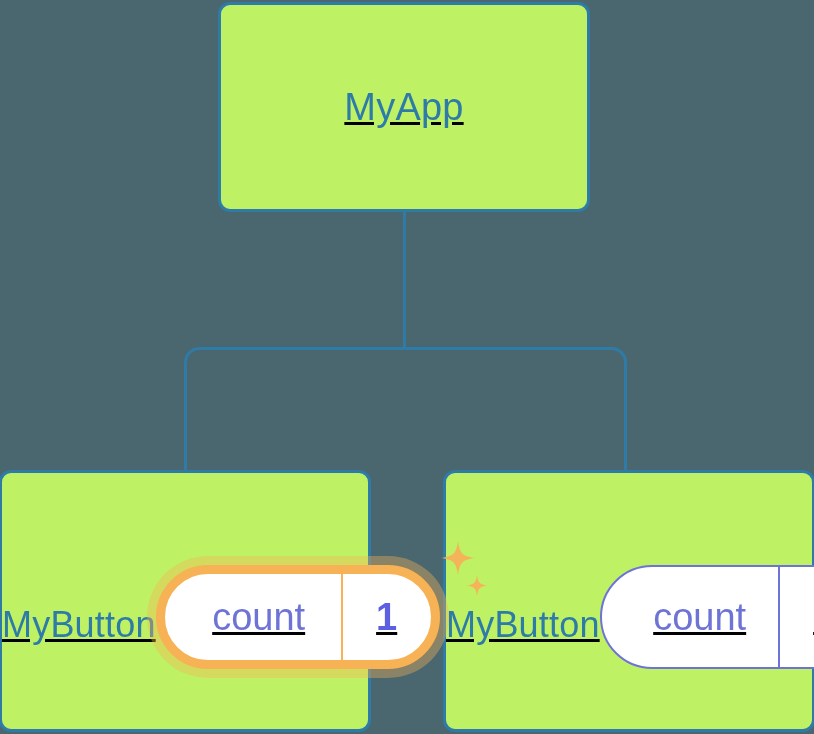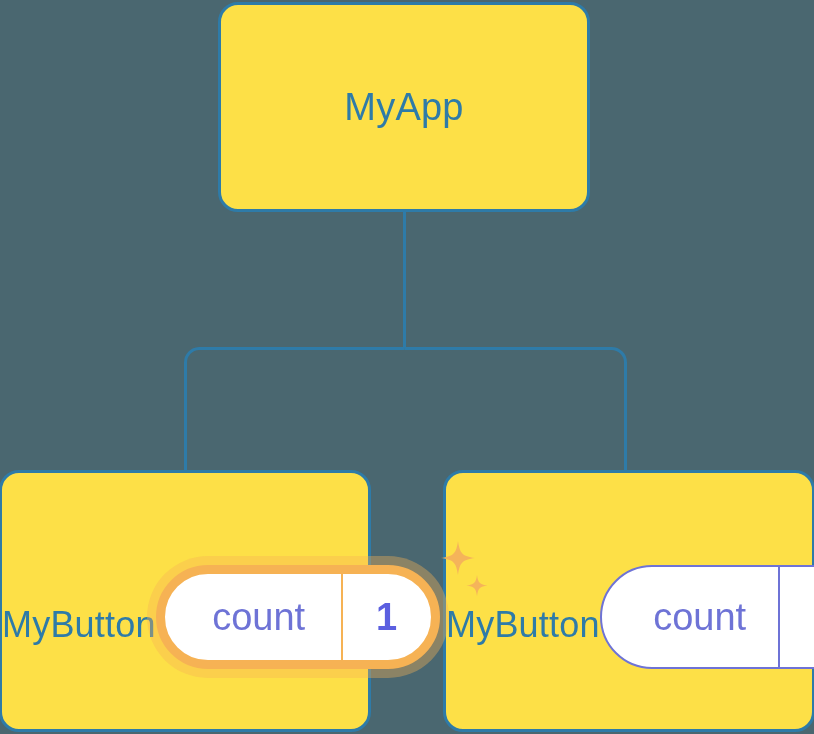--- a/index.html
+++ b/index.html
@@ -29,24 +29,25 @@
     left: 0;
     top: 0;
     width: 814px;
     height: 734px;
     pointer-events: none;
   }
 
   
   .node {
     position: absolute;
-    background: #fde047;
+    background: #bef264;
     border: 3px solid #2e7ba8;
-    border-radius: 20px;
-    box-sizing: border-box;
+    border-radius: 12px;
+    box-sizing: border-box;
+    text-decoration: underline;
   }
 
   #node-root {
     left: 218px;
     top: 2px;
     width: 372px;
     height: 210px;
     display: flex;
     align-items: center;
     justify-content: center;

